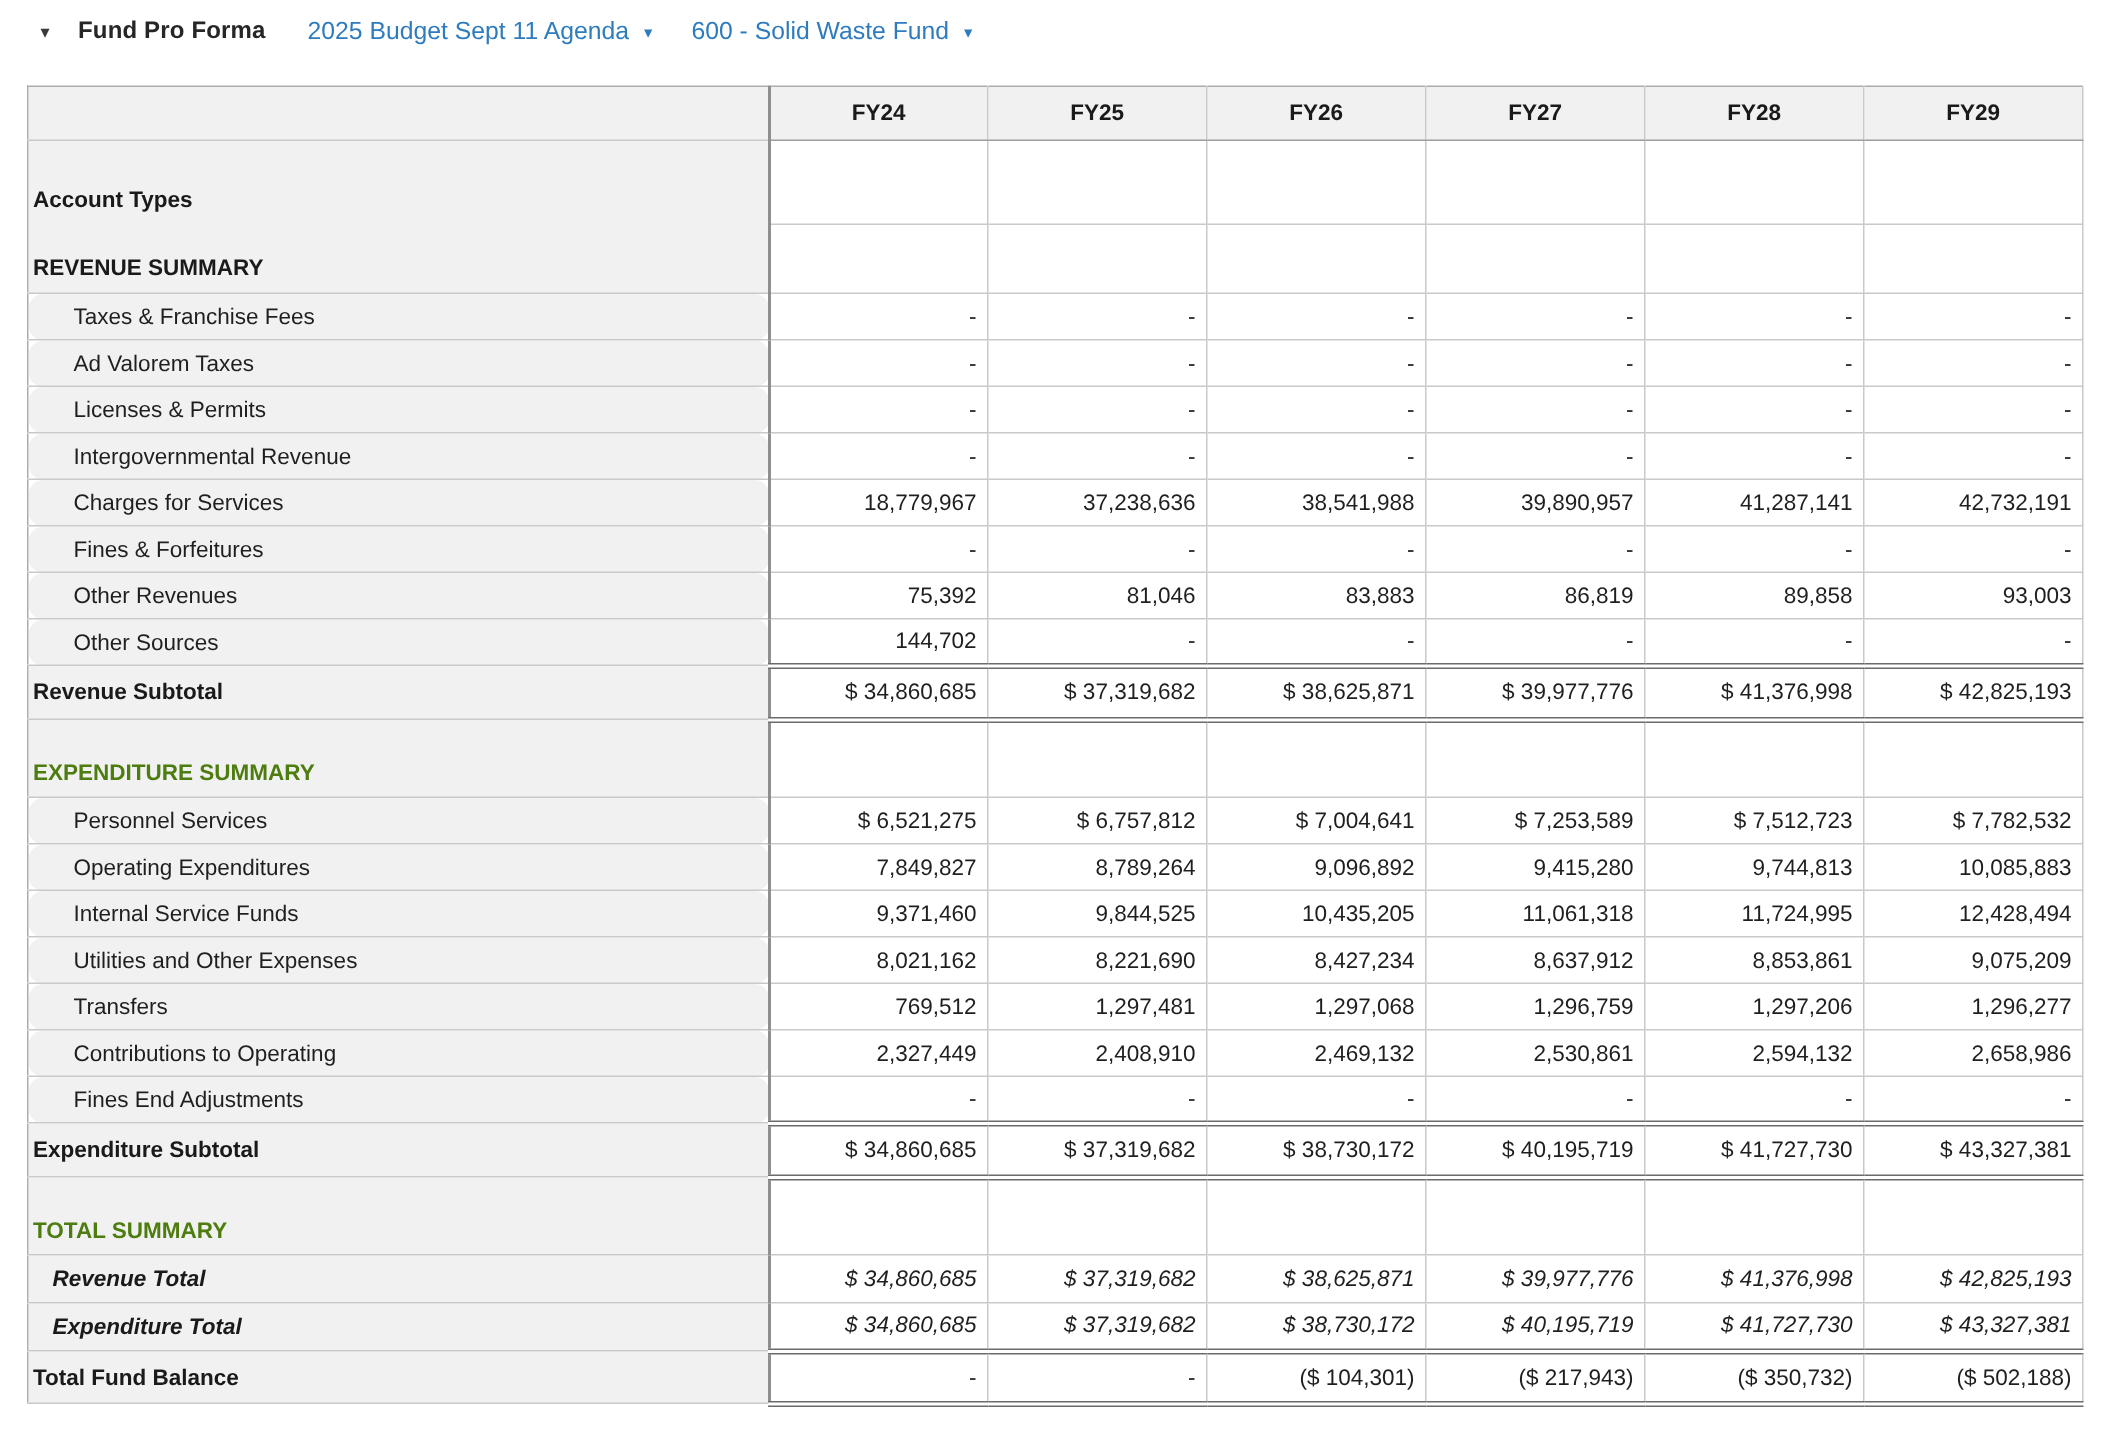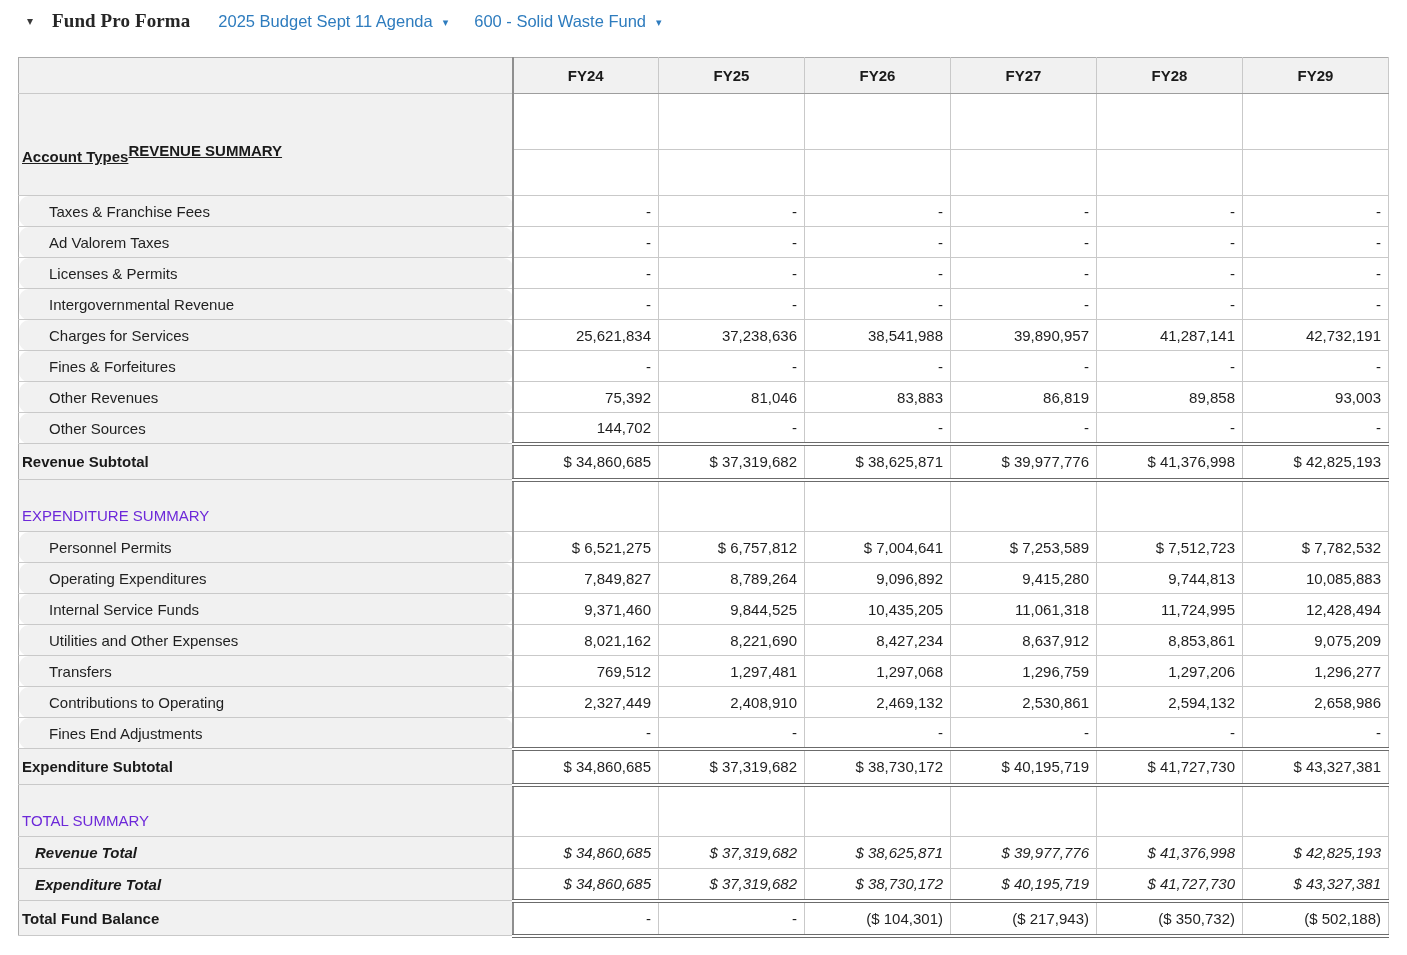--- a/index.html
+++ b/index.html
@@ -2,44 +2,44 @@
 <html style="--blue: #2E7CBE;"><head>
 <meta charset="utf-8">
 <style>
   :root{ --blue:#2E7CBE; --grid:#C9C9C9; --dark:#6B6B6B; --lcbg:#F1F1F1; --txt:#1F1F1F; }
   *{box-sizing:border-box;}
   body{margin:0;width:1407px;height:955px;background:#ffffff;
        font-family:"Liberation Sans", sans-serif;color:var(--txt);overflow:hidden;}
   
   .topbar{display:flex;align-items:center;height:42px;padding-left:27px;}
   .collapse-caret{font-size:12px;color:#3A3A3A;line-height:1;cursor:pointer;}
-  .page-title{font-weight:700;font-size:19px;color:#262626;margin-left:19px;letter-spacing:.1px;font-family:Liberation Serif, serif;}
+  .page-title{font-weight:700;font-size:16px;color:#262626;margin-left:19px;letter-spacing:.1px;}
   .dd{display:flex;align-items:center;color:var(--blue);font-size:16.5px;cursor:pointer;}
   .dd .dd-caret{font-size:11px;margin-left:10px;line-height:1;padding-top:2px;}
   .dd1{margin-left:28px;} .dd2{margin-left:26px;}
   
   table{border-collapse:collapse;table-layout:fixed;width:1371px;margin:15px 0 0 18px;
         border:1px solid #ACACAC;}
   col.c-label{width:494px;} col.c-fy{width:146px;}
   th,td{font-size:15px;vertical-align:middle;overflow:hidden;white-space:nowrap;}
   thead th{background:var(--lcbg);font-weight:700;text-align:center;height:36px;
            border-bottom:1px solid #9E9E9E;border-right:1px solid var(--grid);color:#1A1A1A;}
   thead th.lc{border-right:2px solid #8F8F8F;}
   .lc{background:var(--lcbg);border-right:2px solid #8F8F8F;border-bottom:1px solid var(--grid);
       padding-left:3px;text-align:left;}
   .dc{background:#fff;border-right:1px solid var(--grid);border-bottom:1px solid var(--grid);
       text-align:right;padding-right:7px;}
   .h-item td{height:31px;} .h-sub td{height:36px;} .h-band td{height:52px;}
   .h-total td{height:32px;font-style:italic;} .h-grand td{height:35px;}
   .ba{height:56px;} .bb{height:46px;}
   .bold{font-weight:700;color:#1A1A1A;}
   .ind1{padding-left:16px;} .ind2{padding-left:30px;border-radius:10px;}
-  .bandlbl{vertical-align:bottom;padding-bottom:7px;font-weight:400;color:#6d28d9;}
+  .bandlbl{vertical-align:bottom;padding-bottom:7px;font-weight:700;color:#4d7c0f;}
   .dbl{border-top:4px double var(--dark);border-bottom:4px double var(--dark);}
-  .b2wrap{display:flex;flex-direction:row;text-decoration:underline;}
+  .b2wrap{display:flex;flex-direction:column;}
   .b2a{height:51px;display:flex;align-items:flex-end;padding-bottom:5px;font-weight:700;color:#1A1A1A;}
   .b2b{height:47px;display:flex;align-items:flex-end;padding-bottom:7px;font-weight:700;color:#1A1A1A;}
 </style>
 </head>
 <body>
 
 <div class="topbar">
   <span class="collapse-caret">▾</span>
   <span class="page-title">Fund Pro Forma</span>
   <span class="dd dd1">
@@ -127,21 +127,21 @@
         <td class="lc ind2">Intergovernmental Revenue</td>
         <td class="dc">-</td>
         <td class="dc">-</td>
         <td class="dc">-</td>
         <td class="dc">-</td>
         <td class="dc">-</td>
         <td class="dc">-</td>
       </tr>
       <tr class="h-item">
         <td class="lc ind2">Charges for Services</td>
-        <td class="dc">25,621,834</td>
+        <td class="dc">18,779,967</td>
         <td class="dc">37,238,636</td>
         <td class="dc">38,541,988</td>
         <td class="dc">39,890,957</td>
         <td class="dc">41,287,141</td>
         <td class="dc">42,732,191</td>
       </tr>
       <tr class="h-item">
         <td class="lc ind2">Fines &amp; Forfeitures</td>
         <td class="dc">-</td>
         <td class="dc">-</td>
@@ -180,21 +180,21 @@
       <tr class="h-band">
         <td class="lc bandlbl">EXPENDITURE SUMMARY</td>
         <td class="dc"></td>
         <td class="dc"></td>
         <td class="dc"></td>
         <td class="dc"></td>
         <td class="dc"></td>
         <td class="dc"></td>
       </tr>
       <tr class="h-item">
-        <td class="lc ind2">Personnel Permits</td>
+        <td class="lc ind2">Personnel Services</td>
         <td class="dc">$ 6,521,275</td>
         <td class="dc">$ 6,757,812</td>
         <td class="dc">$ 7,004,641</td>
         <td class="dc">$ 7,253,589</td>
         <td class="dc">$ 7,512,723</td>
         <td class="dc">$ 7,782,532</td>
       </tr>
       <tr class="h-item">
         <td class="lc ind2">Operating Expenditures</td>
         <td class="dc">7,849,827</td>

